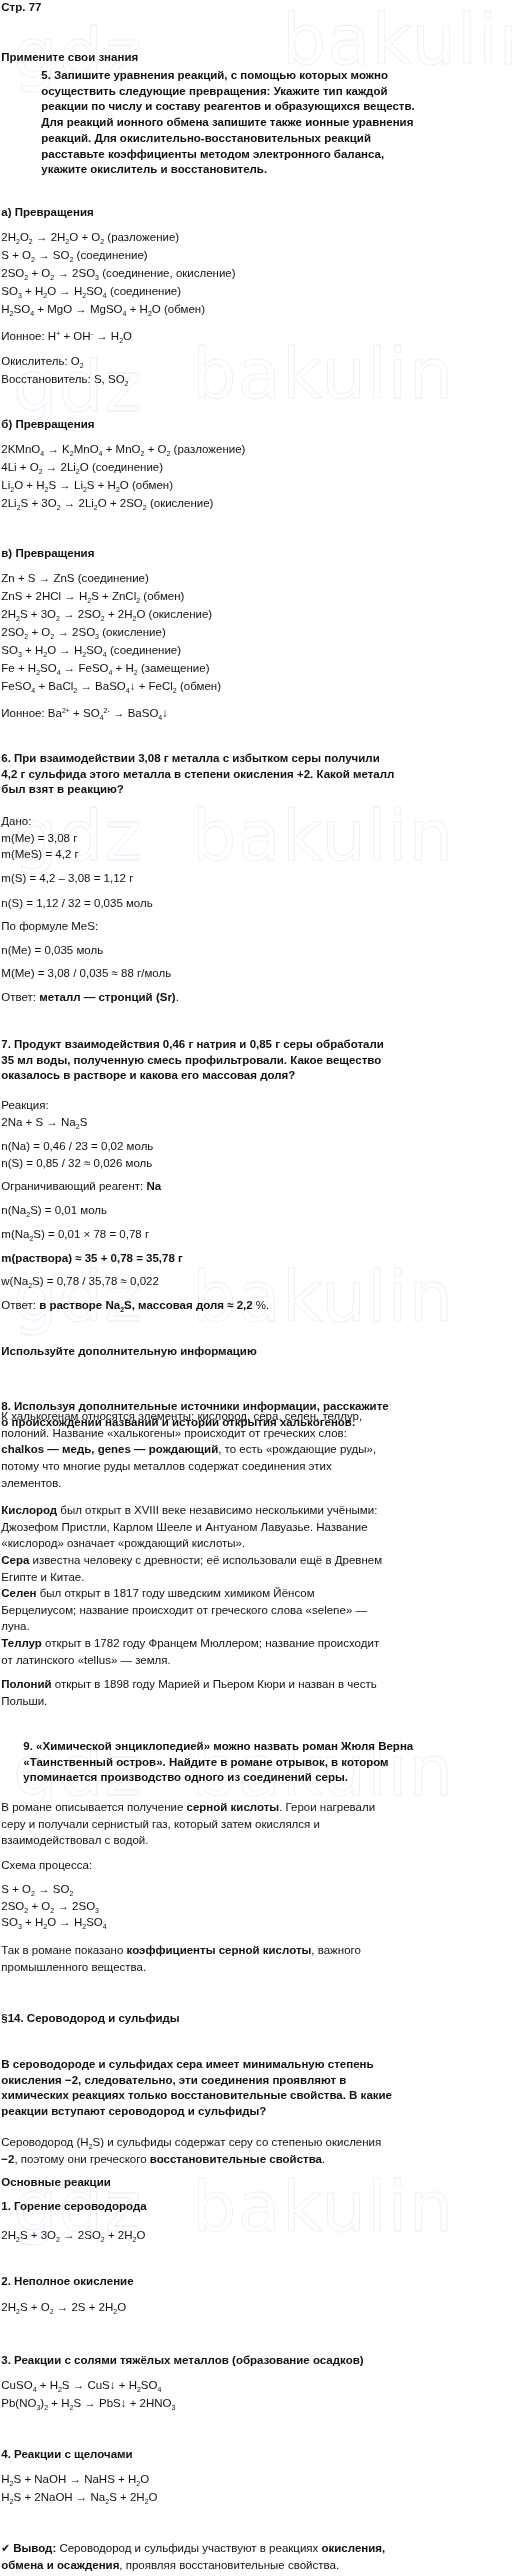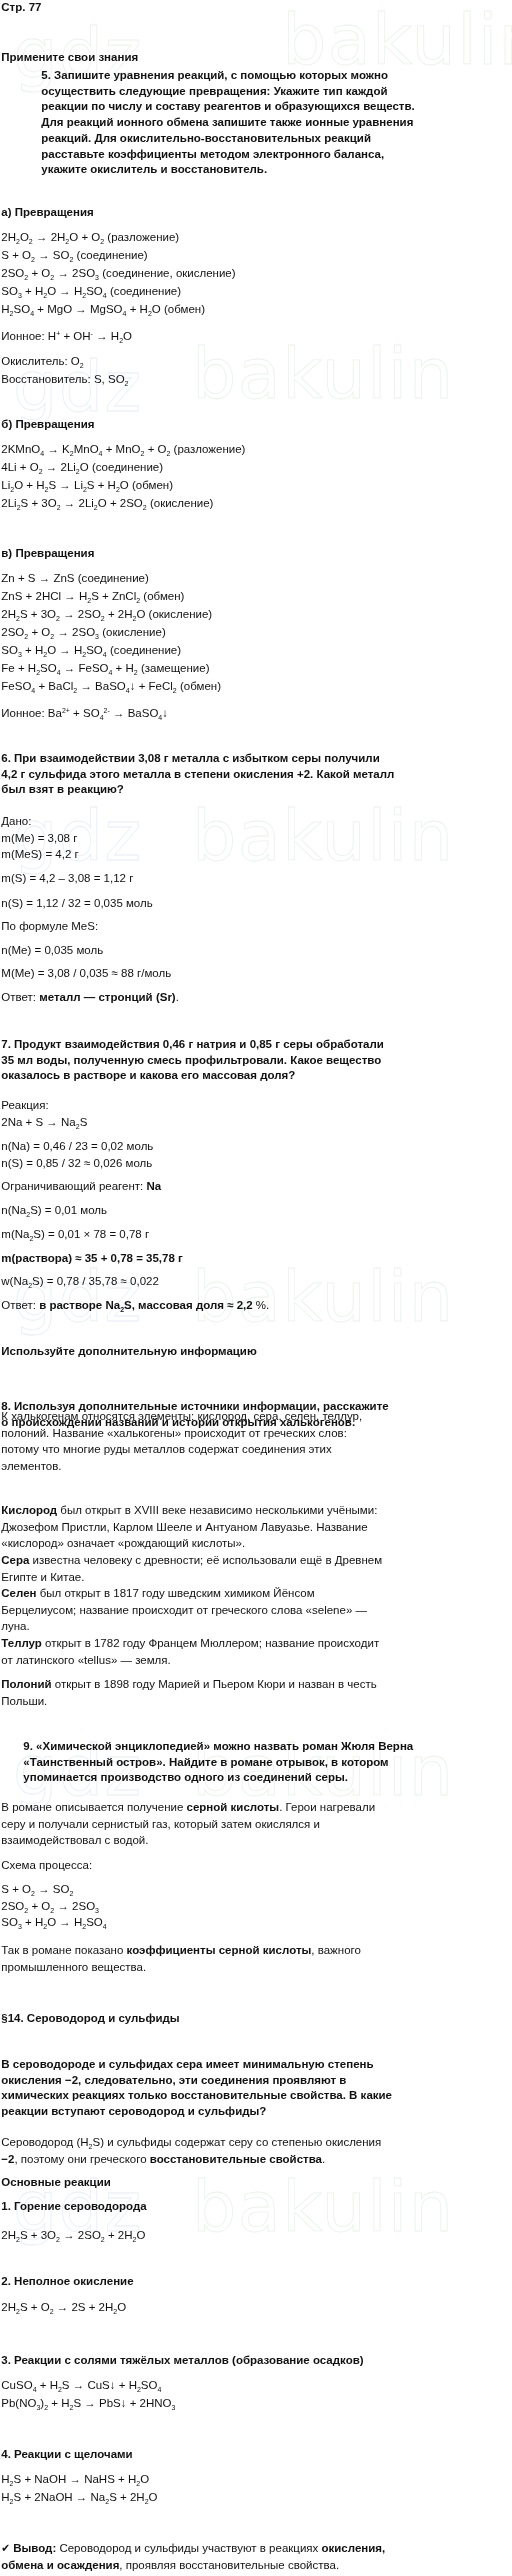--- a/index.html
+++ b/index.html
@@ -162,20 +162,21 @@
       <div class="blk h" style="top: 1344px;">
         <span class="line"><span>Используйте дополнительную информацию</span></span>
       </div>
       <div class="blk q" style="top: 1367px; margin-top: 32px;">
         <span class="line"><span>8. Используя дополнительные источники информации, расскажите</span></span>
         <span class="line"><span>о происхождении названий и истории открытия халькогенов.</span></span>
       </div>
       <div class="blk p" style="top: 1408px;">
         <span class="line"><span>К халькогенам относятся элементы: кислород, сера, селен, теллур,</span></span>
         <span class="line"><span>полоний. Название «халькогены» происходит от греческих слов:</span></span>
+        <span class="line"><span style="font-weight: bold;">chalkos — медь, genes — рождающий</span><span>, то есть «рождающие руды»,</span></span>
         <span class="line"><span>потому что многие руды металлов содержат соединения этих</span></span>
         <span class="line"><span>элементов.</span></span>
       </div>
       <div class="blk p" style="top: 1502px;">
         <span class="line"><span style="font-weight: bold;">Кислород</span><span> был открыт в XVIII веке независимо несколькими учёными:</span></span>
         <span class="line"><span>Джозефом Пристли, Карлом Шееле и Антуаном Лавуазье. Название</span></span>
         <span class="line"><span>«кислород» означает «рождающий кислоты».</span></span>
       </div>
       <div class="blk p" style="top: 1552px;">
         <span class="line"><span style="font-weight: bold;">Сера</span><span> известна человеку с древности; её использовали ещё в Древнем</span></span>

